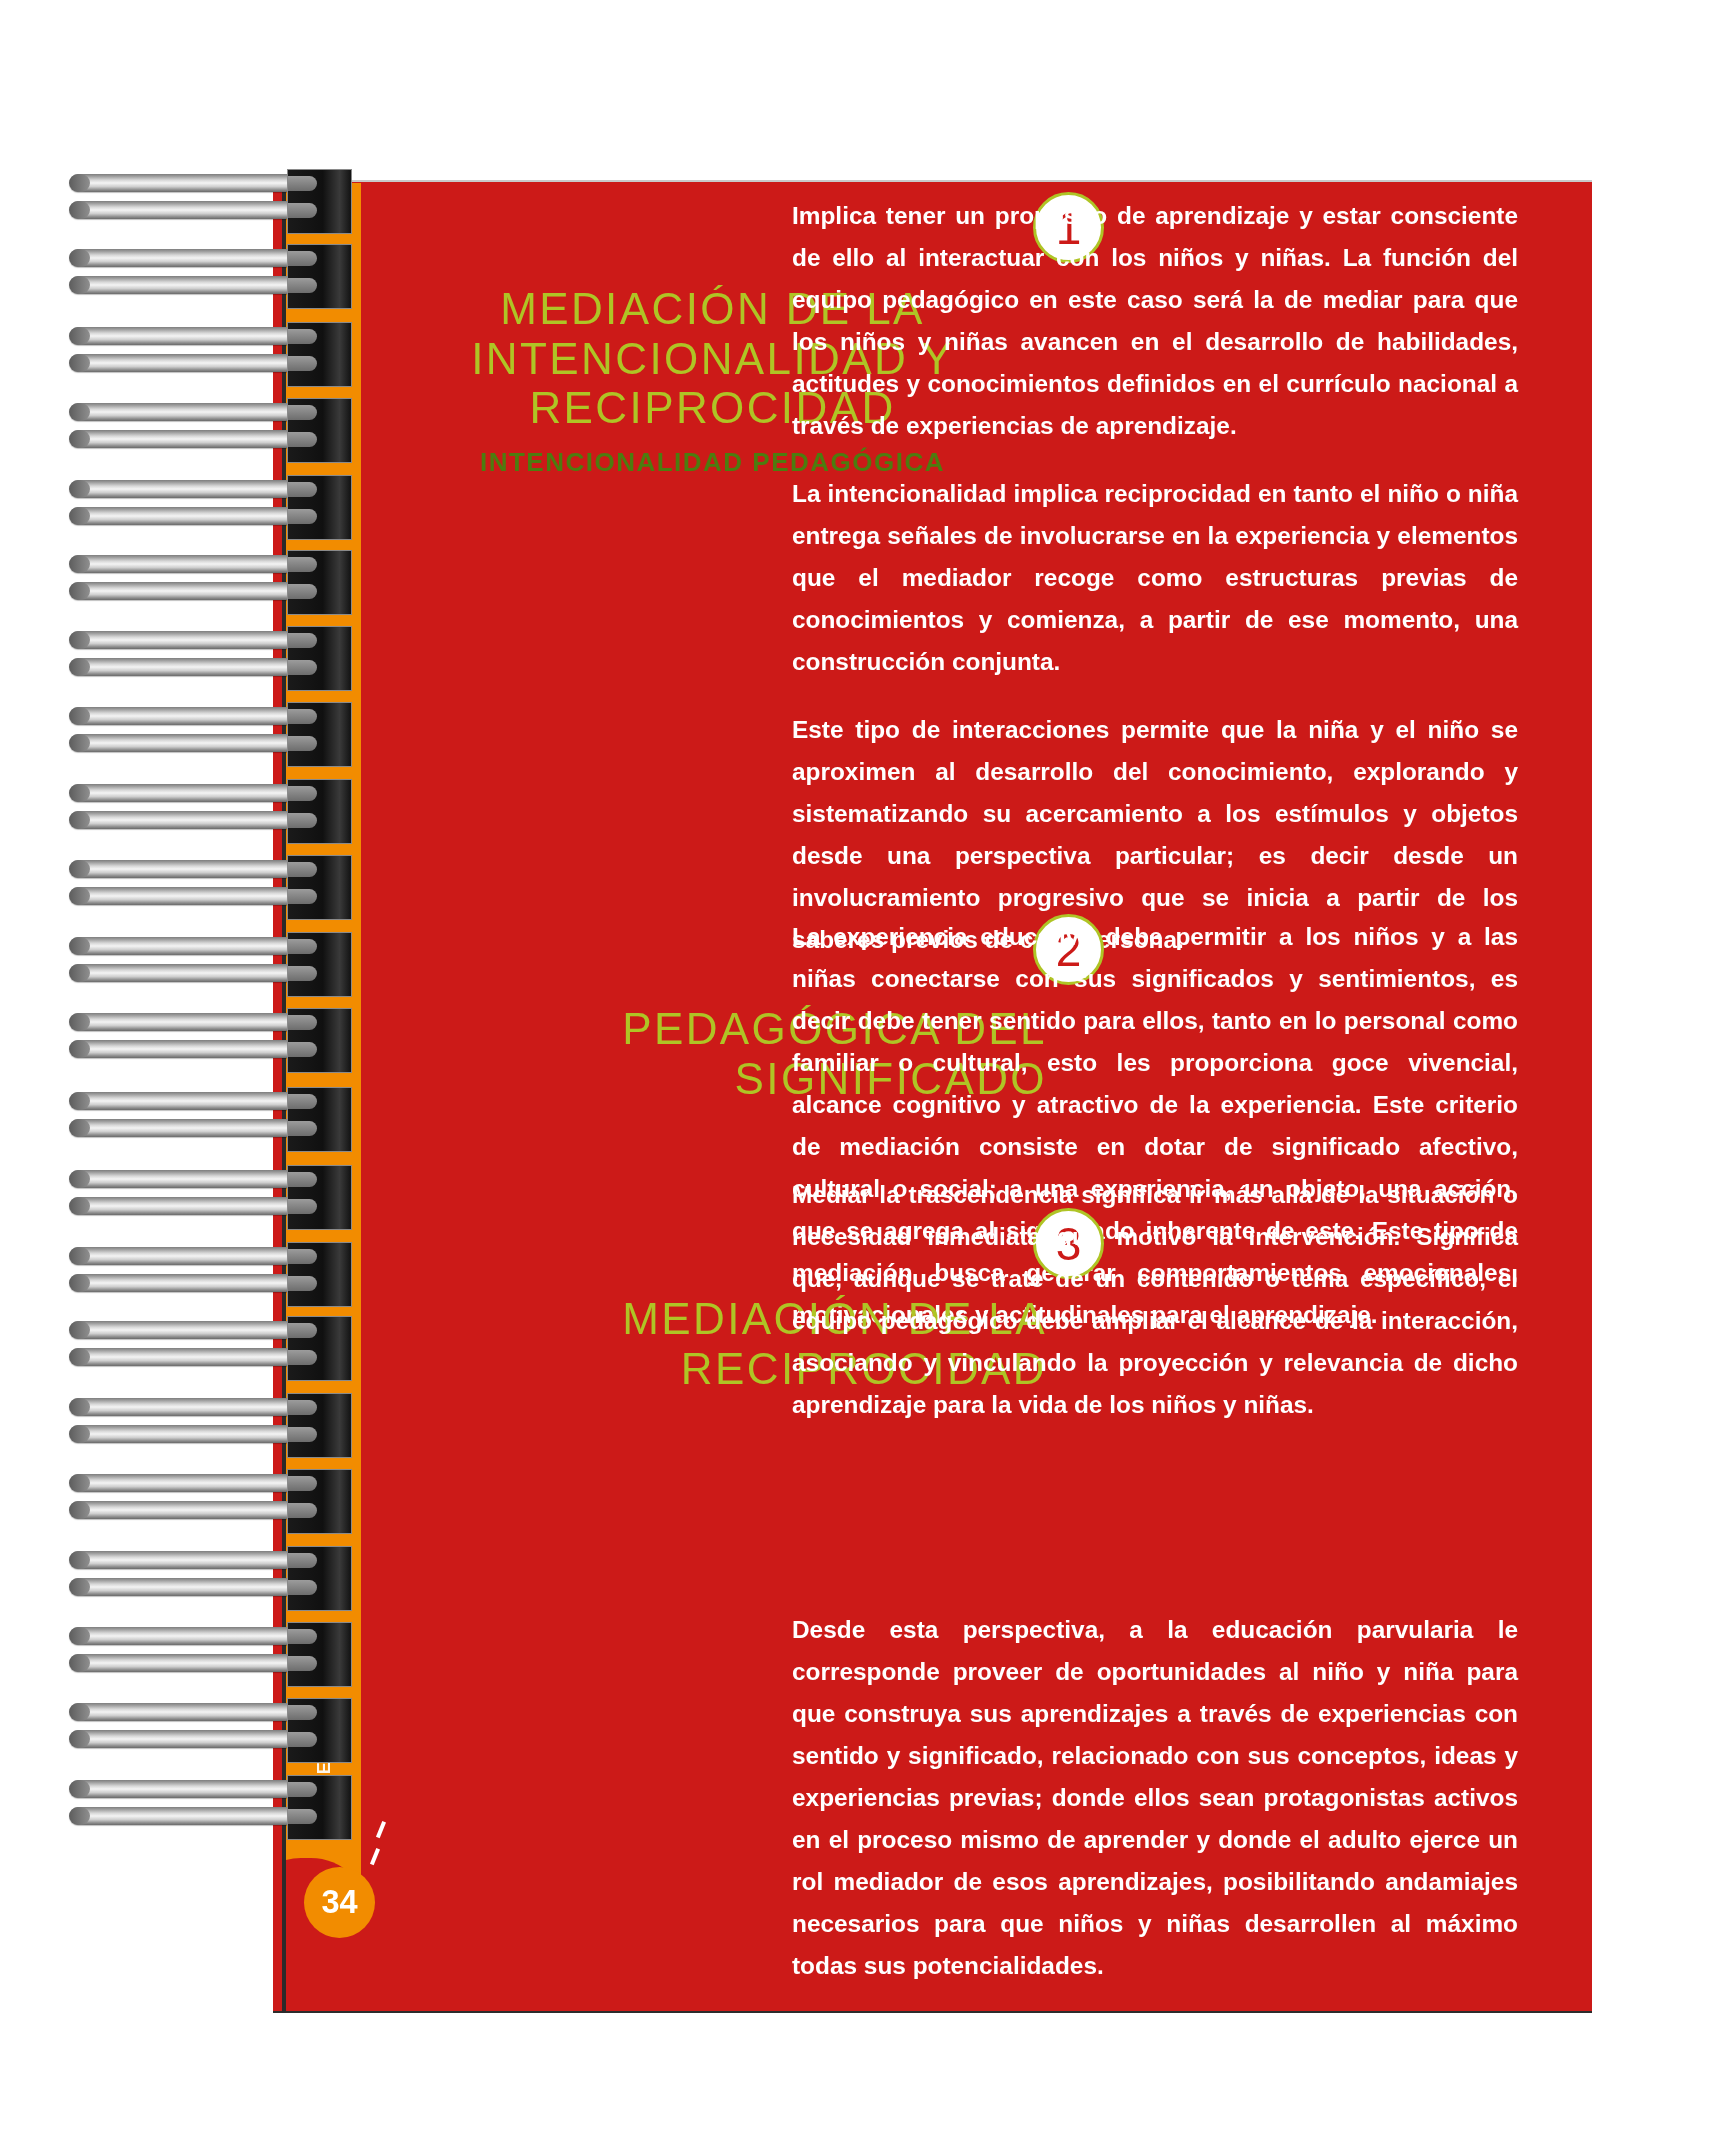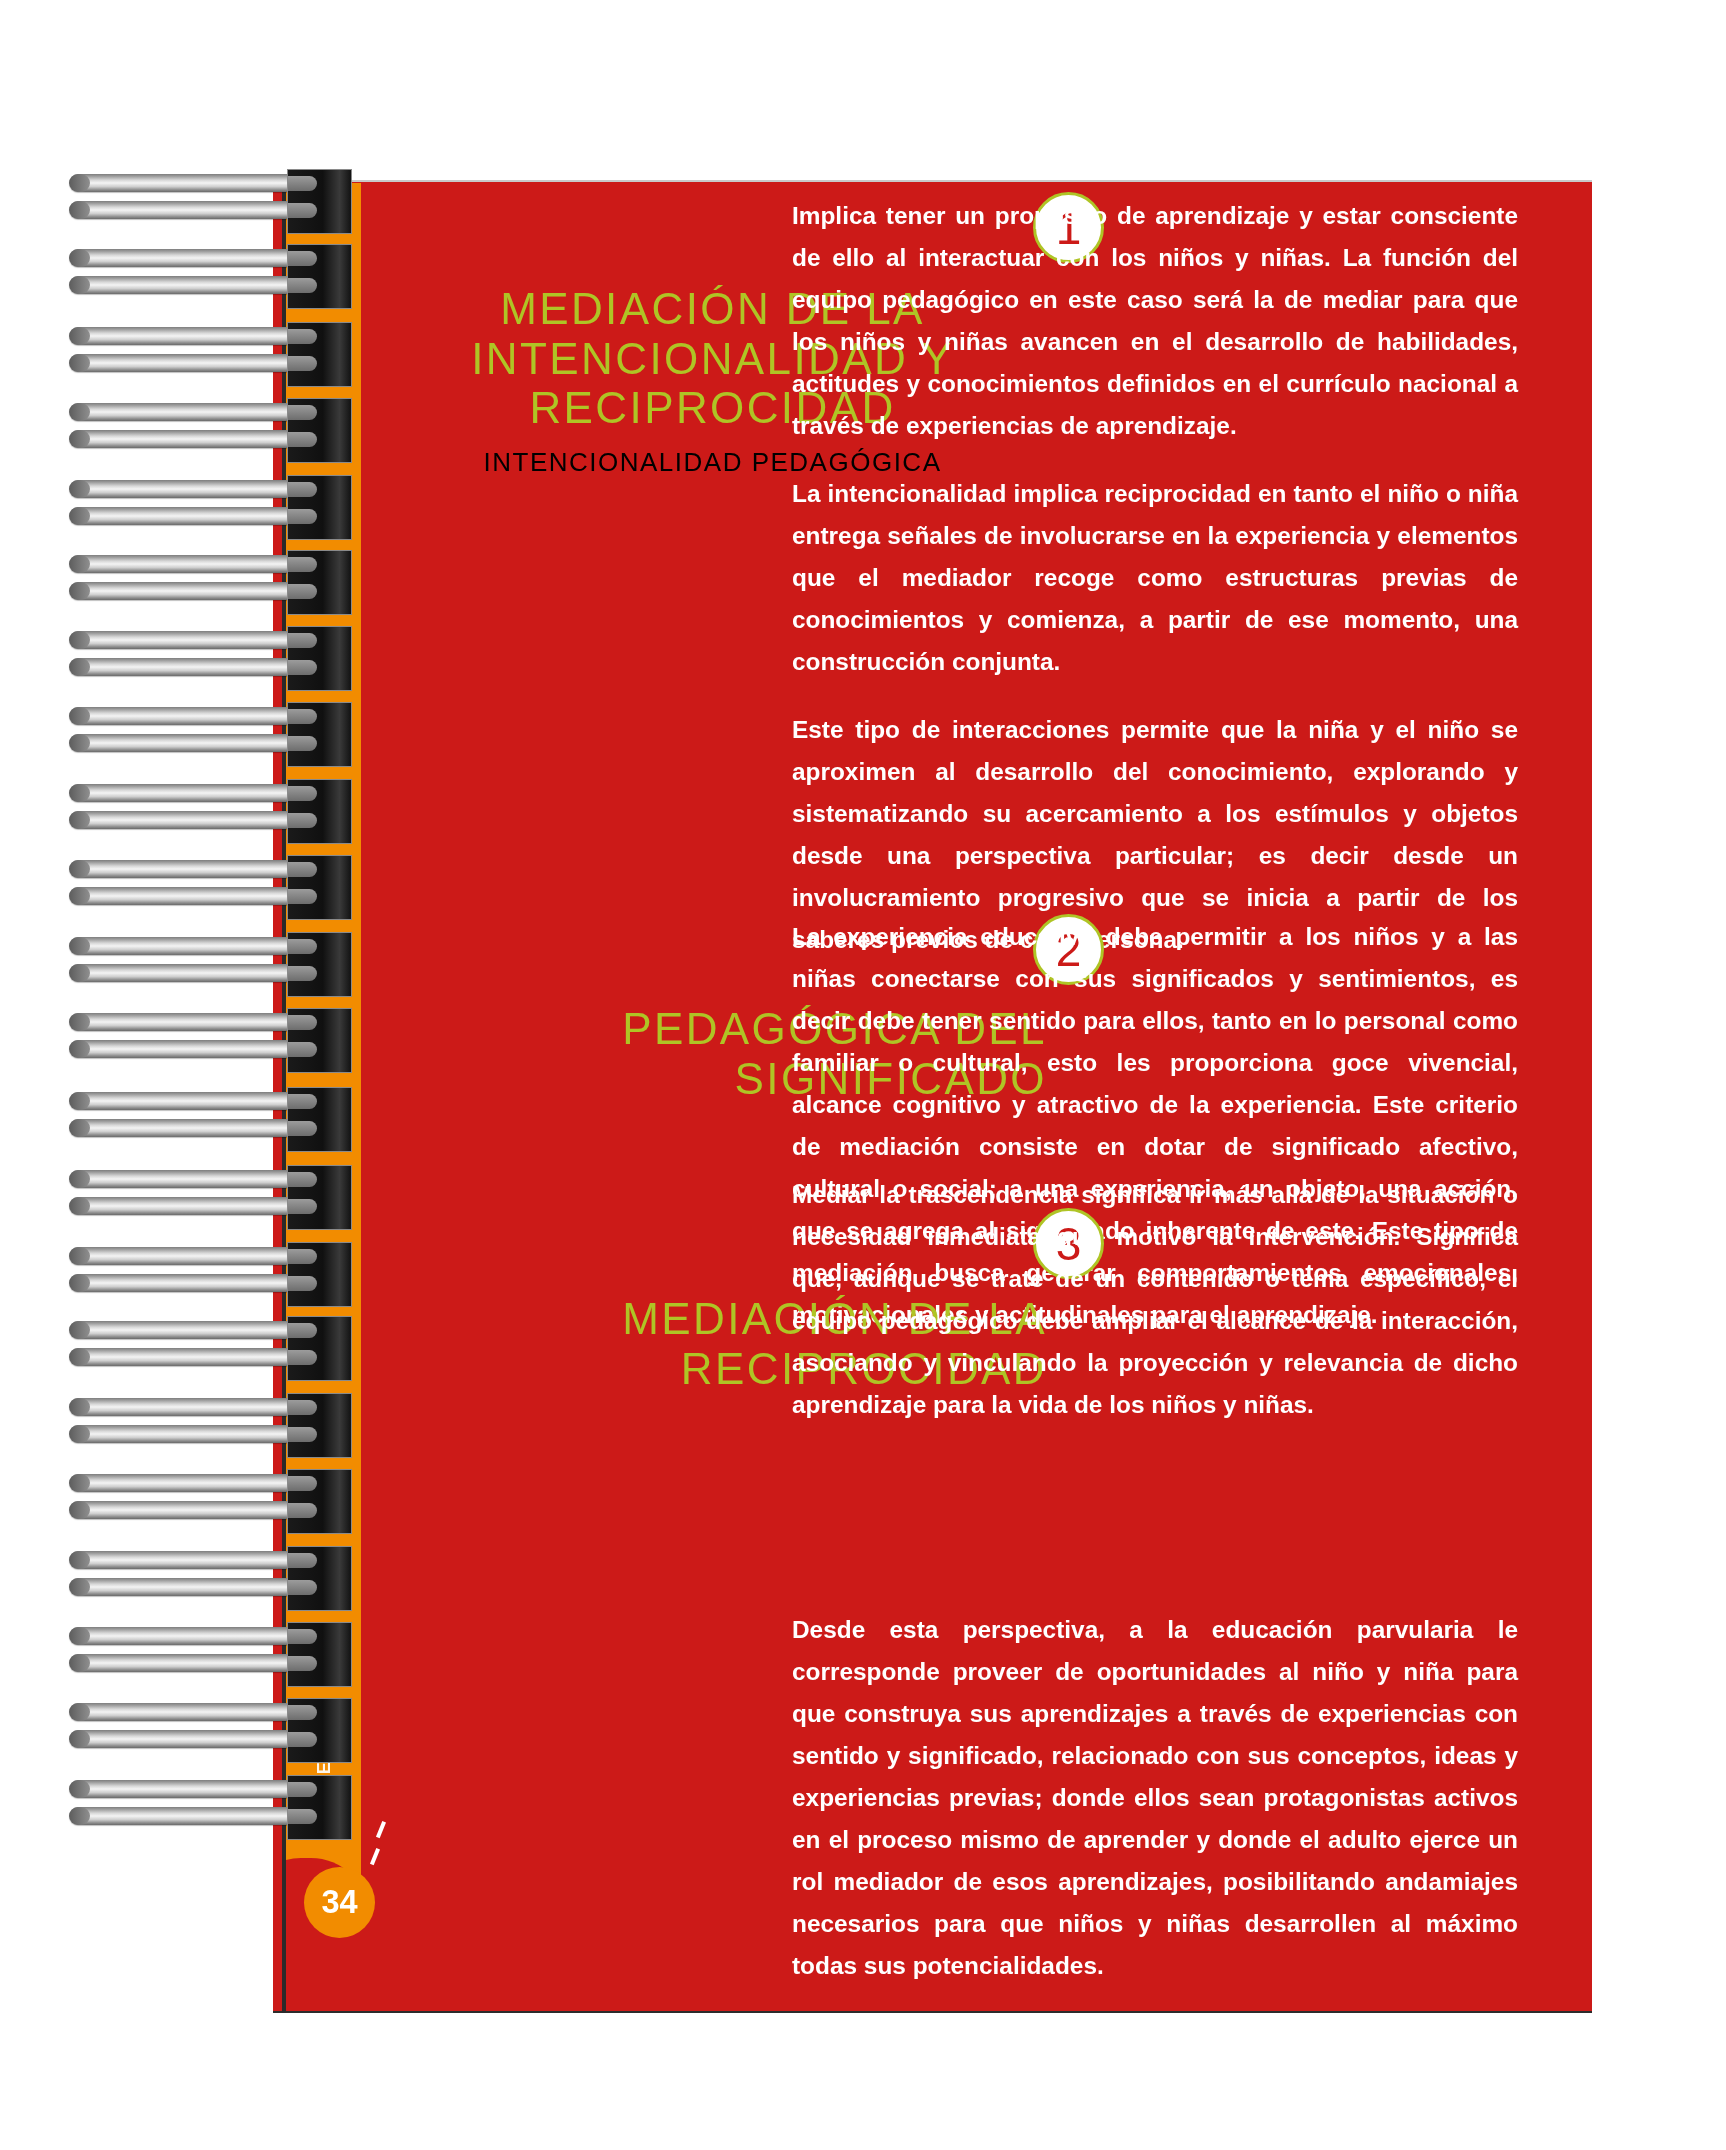--- a/index.html
+++ b/index.html
@@ -176,25 +176,25 @@
   .heading {
     color: #AFC425;
     font-size: 44px;
     line-height: 1.13;
     letter-spacing: 2.4px;
     font-weight: normal;
     margin: 0;
     font-family: "Liberation Sans Narrow", "Liberation Sans", sans-serif;
   }
   .subheading {
-    color: #000000;
+    color: #4d7c0f;
     font-size: 26px;
     letter-spacing: 1.5px;
     margin: 13.4px 0 0 0;
-    font-weight: normal;
+    font-weight: bold;
   }
   .number-circle {
     position: absolute;
     width: 65px;
     height: 65px;
     border-radius: 50%;
     background: #ffffff;
     border: 3.8px solid #AFC425;
     color: #CC1A18;
     font-size: 46px;

